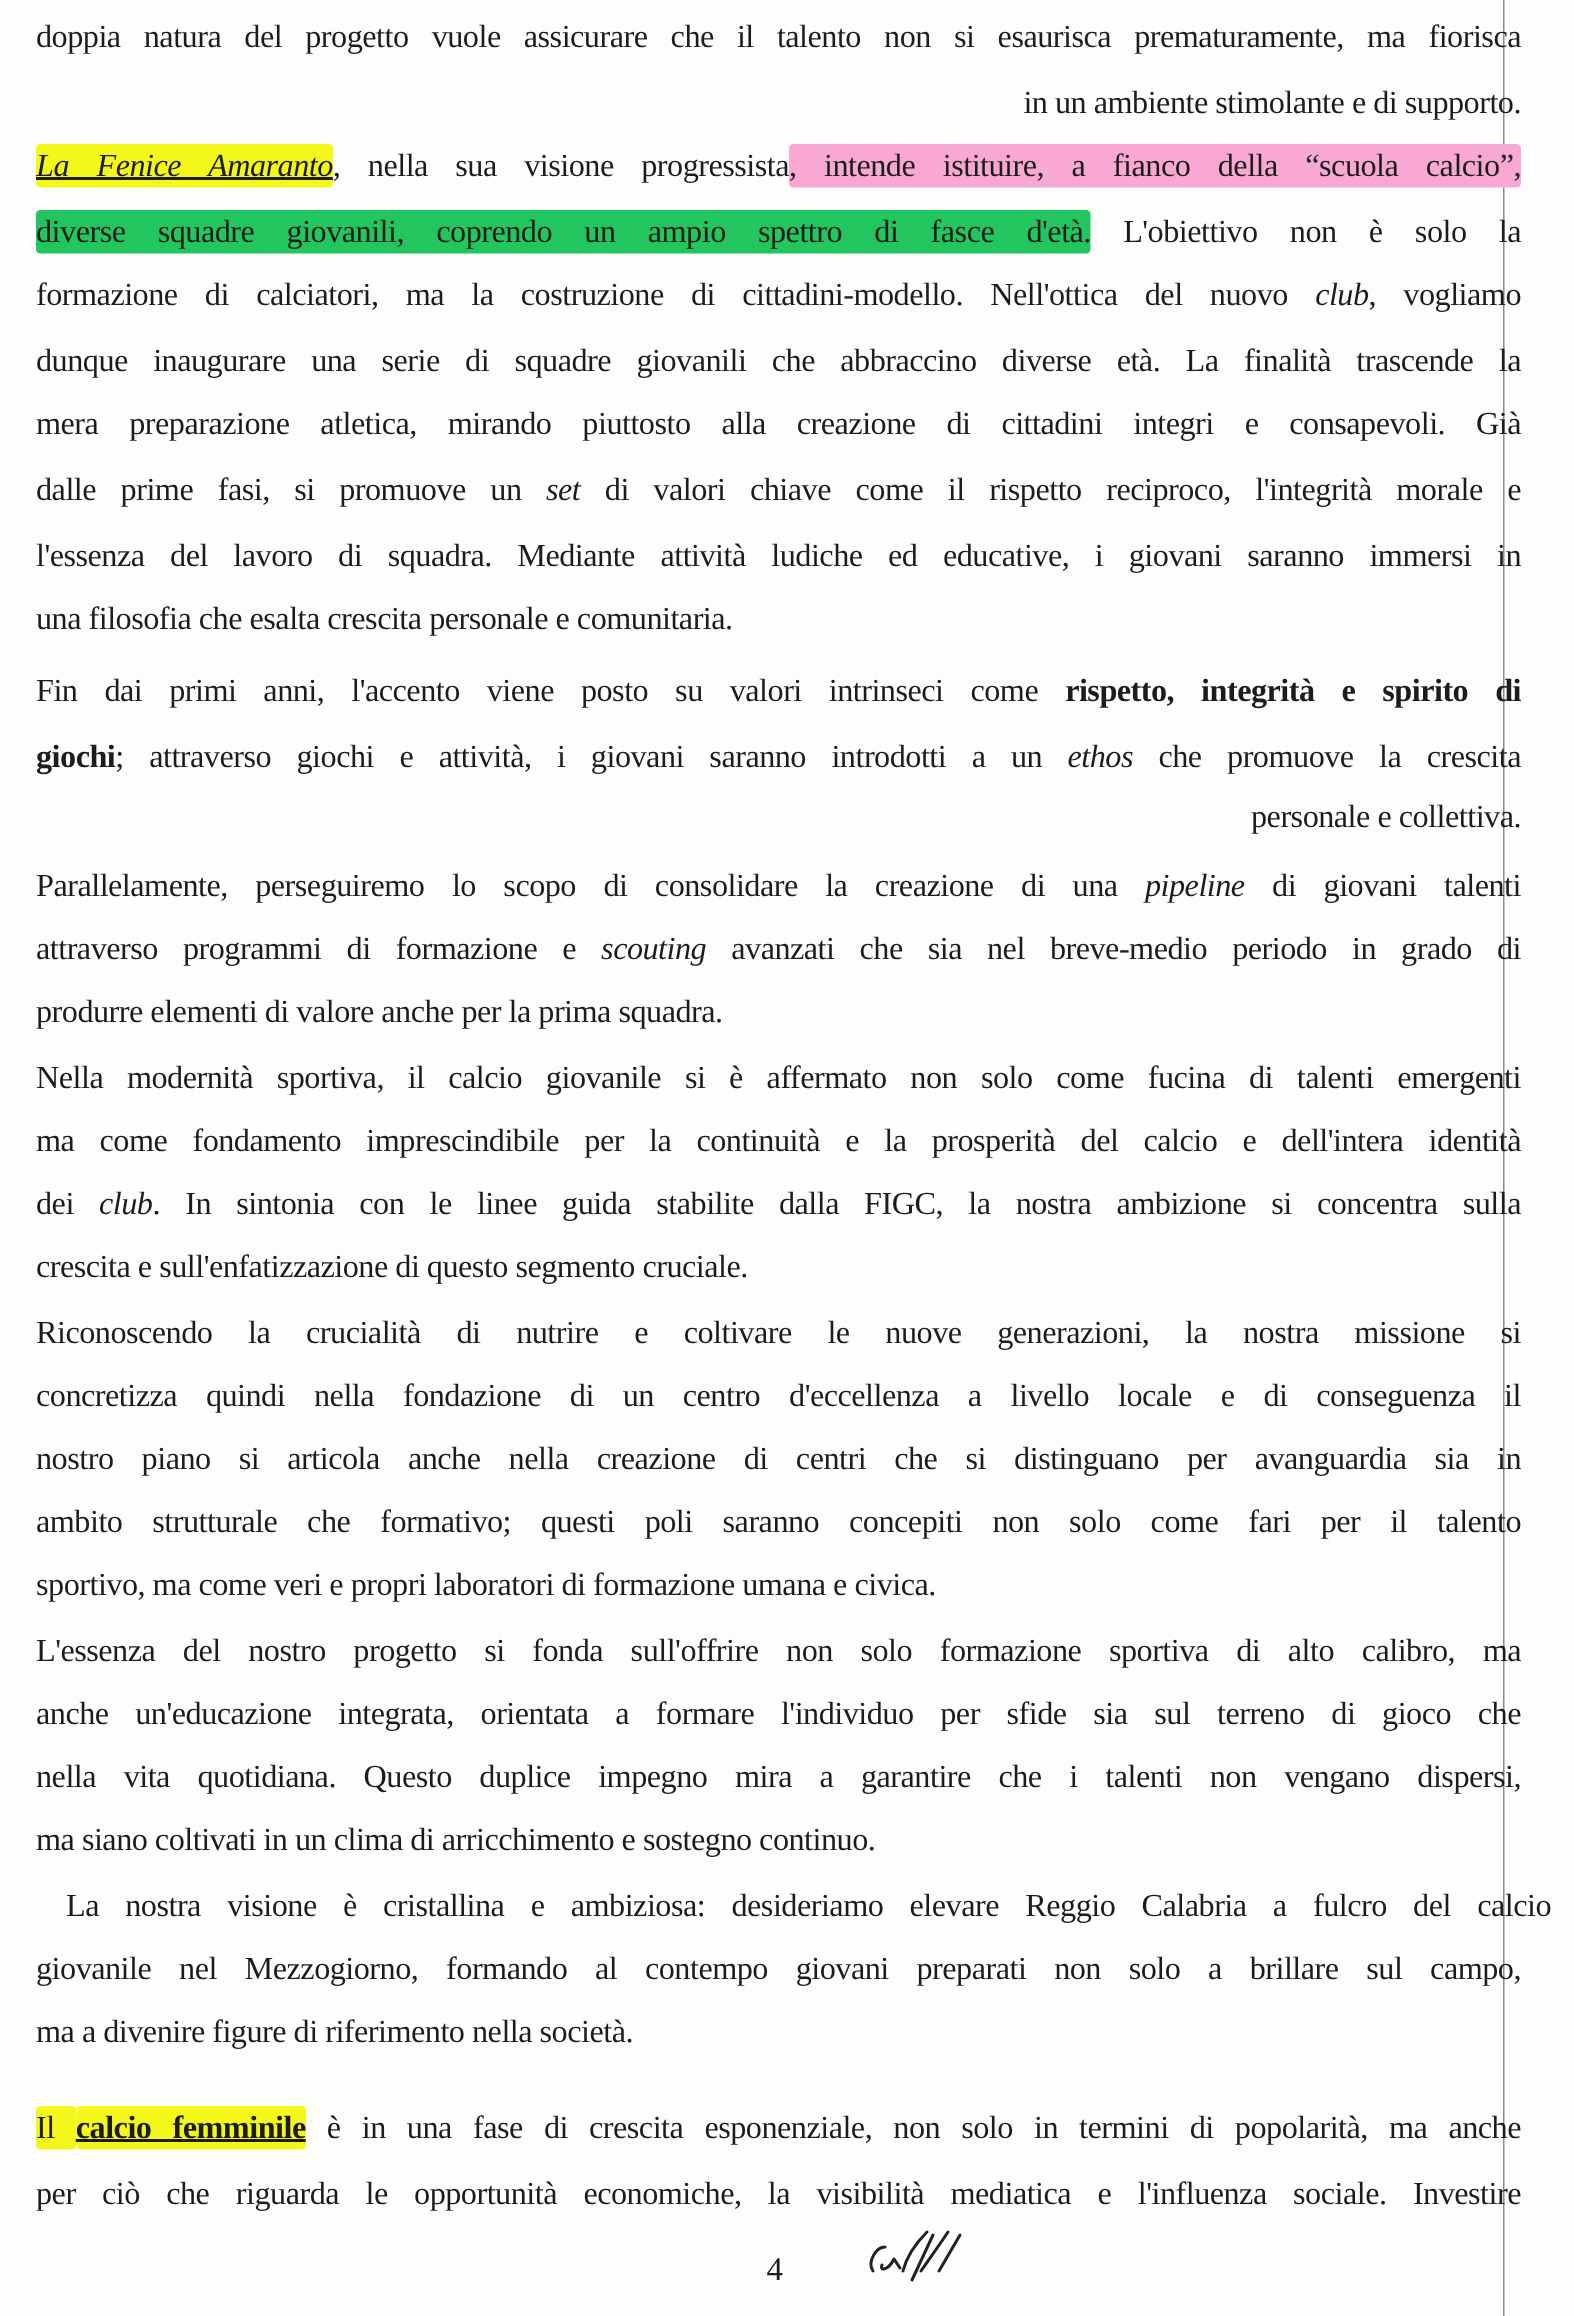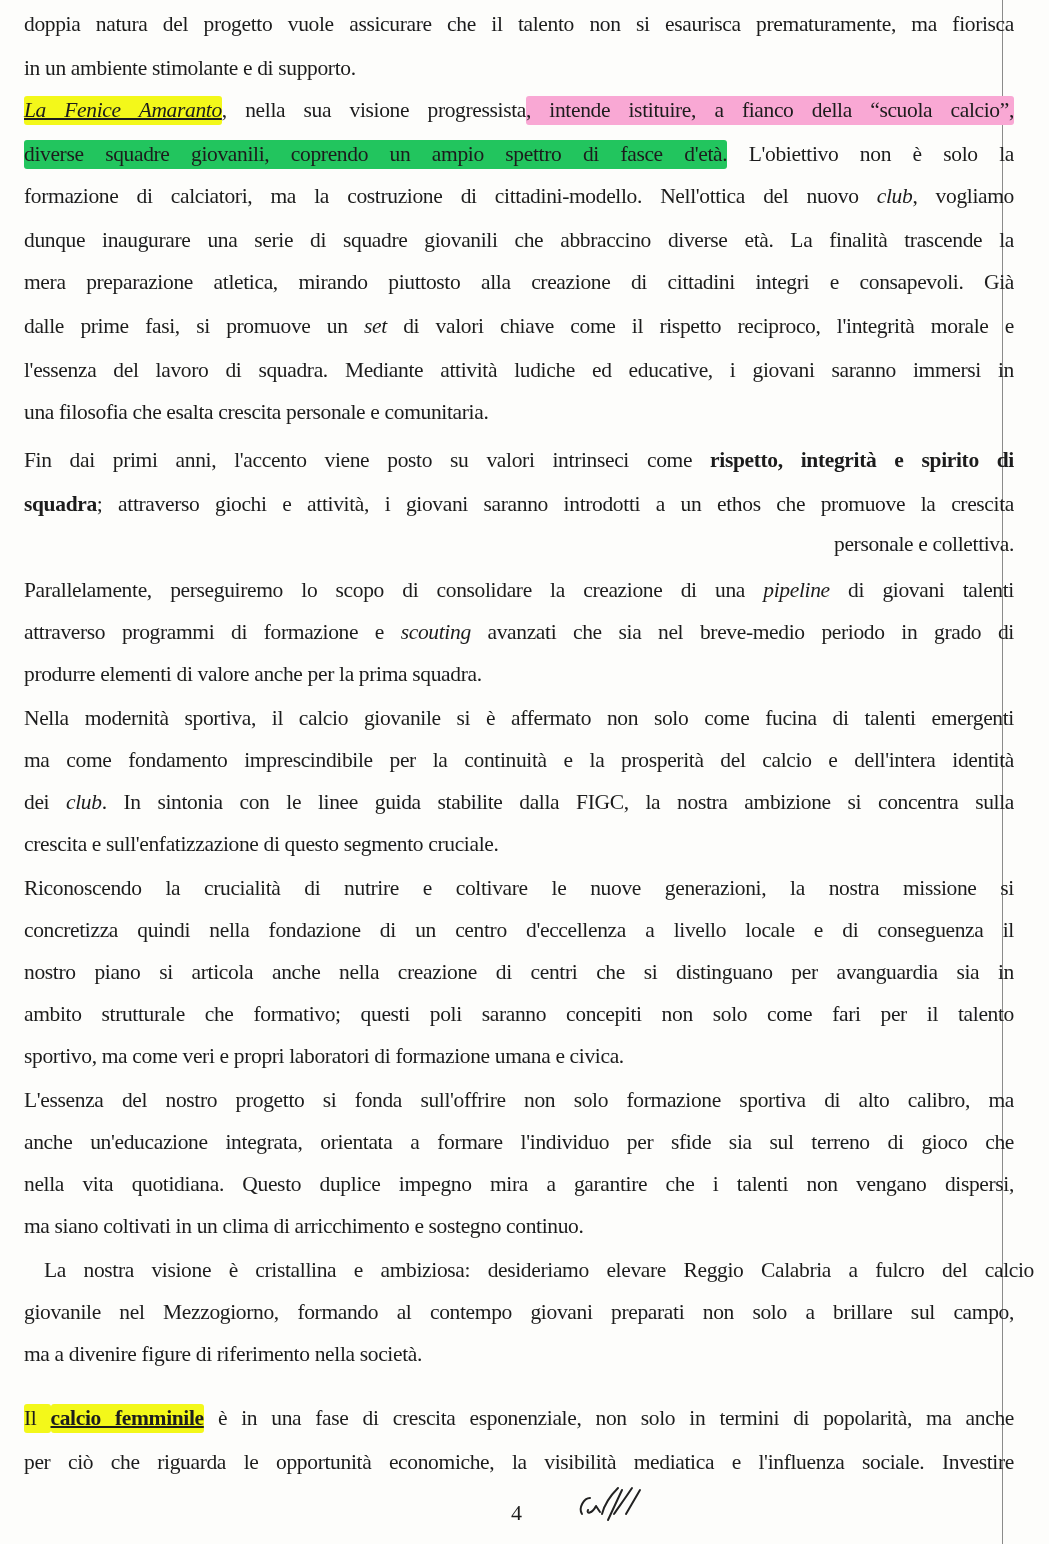--- a/index.html
+++ b/index.html
@@ -61,31 +61,31 @@
     }
   </style>
 </head>
 <body>
 
 <div class="page">
   <div class="margin-rule"></div>
 
   <div id="lines">
       <div class="line justify" style="top: 10px;"><span>doppia natura del progetto vuole assicurare che il talento non si esaurisca prematuramente, ma fiorisca</span></div>
-      <div class="line" style="top: 54px;"><span>in un ambiente stimolante e di supporto.</span></div>
+      <div class="line" style="top: 54px; text-align: right;"><span>in un ambiente stimolante e di supporto.</span></div>
       <div class="line justify" style="top: 96px;"><span class="under hl" style="font-style: italic; background: rgb(243, 248, 26);">La Fenice Amaranto</span><span>, nella sua visione progressista</span><span class="hl" style="background: #f9a8d4;">, intende istituire, a fianco della “scuola calcio”,</span></div>
       <div class="line justify" style="top: 140px;"><span class="hl" style="background: #22c55e;">diverse squadre giovanili, coprendo un ampio spettro di fasce d'età.</span><span> L'obiettivo non è solo la</span></div>
       <div class="line justify" style="top: 182px;"><span>formazione di calciatori, ma la costruzione di cittadini-modello. Nell'ottica del nuovo </span><span style="font-style: italic;">club</span><span>, vogliamo</span></div>
       <div class="line justify" style="top: 226px;"><span>dunque inaugurare una serie di squadre giovanili che abbraccino diverse età. La finalità trascende la</span></div>
       <div class="line justify" style="top: 268px;"><span>mera preparazione atletica, mirando piuttosto alla creazione di cittadini integri e consapevoli. Già</span></div>
       <div class="line justify" style="top: 312px;"><span>dalle prime fasi, si promuove un </span><span style="font-style: italic;">set</span><span> di valori chiave come il rispetto reciproco, l'integrità morale e</span></div>
       <div class="line justify" style="top: 356px;"><span>l'essenza del lavoro di squadra. Mediante attività ludiche ed educative, i giovani saranno immersi in</span></div>
       <div class="line" style="top: 398px;"><span>una filosofia che esalta crescita personale e comunitaria.</span></div>
       <div class="line justify" style="top: 446px;"><span>Fin dai primi anni, l'accento viene posto su valori intrinseci come </span><span style="font-weight: bold;">rispetto, integrità e spirito di</span></div>
-      <div class="line justify" style="top: 490px;"><span style="font-weight: bold;">squadra</span><span>; attraverso giochi e attività, i giovani saranno introdotti a un </span><span style="">ethos</span><span> che promuove la crescita</span></div>
+      <div class="line justify" style="top: 490px;"><span style="font-weight: bold;">giochi</span><span>; attraverso giochi e attività, i giovani saranno introdotti a un </span><span style="font-style: italic;">ethos</span><span> che promuove la crescita</span></div>
       <div class="line" style="top: 530px; text-align: right;"><span>personale e collettiva.</span></div>
       <div class="line justify" style="top: 576px;"><span>Parallelamente, perseguiremo lo scopo di consolidare la creazione di una </span><span style="font-style: italic;">pipeline</span><span> di giovani talenti</span></div>
       <div class="line justify" style="top: 618px;"><span>attraverso programmi di formazione e </span><span style="font-style: italic;">scouting</span><span> avanzati che sia nel breve-medio periodo in grado di</span></div>
       <div class="line" style="top: 660px;"><span>produrre elementi di valore anche per la prima squadra.</span></div>
       <div class="line justify" style="top: 704px;"><span>Nella modernità sportiva, il calcio giovanile si è affermato non solo come fucina di talenti emergenti</span></div>
       <div class="line justify" style="top: 746px;"><span>ma come fondamento imprescindibile per la continuità e la prosperità del calcio e dell'intera identità</span></div>
       <div class="line justify" style="top: 788px;"><span>dei </span><span style="font-style: italic;">club</span><span>. In sintonia con le linee guida stabilite dalla FIGC, la nostra ambizione si concentra sulla</span></div>
       <div class="line" style="top: 830px;"><span>crescita e sull'enfatizzazione di questo segmento cruciale.</span></div>
       <div class="line justify" style="top: 874px;"><span>Riconoscendo la crucialità di nutrire e coltivare le nuove generazioni, la nostra missione si</span></div>
       <div class="line justify" style="top: 916px;"><span>concretizza quindi nella fondazione di un centro d'eccellenza a livello locale e di conseguenza il</span></div>

